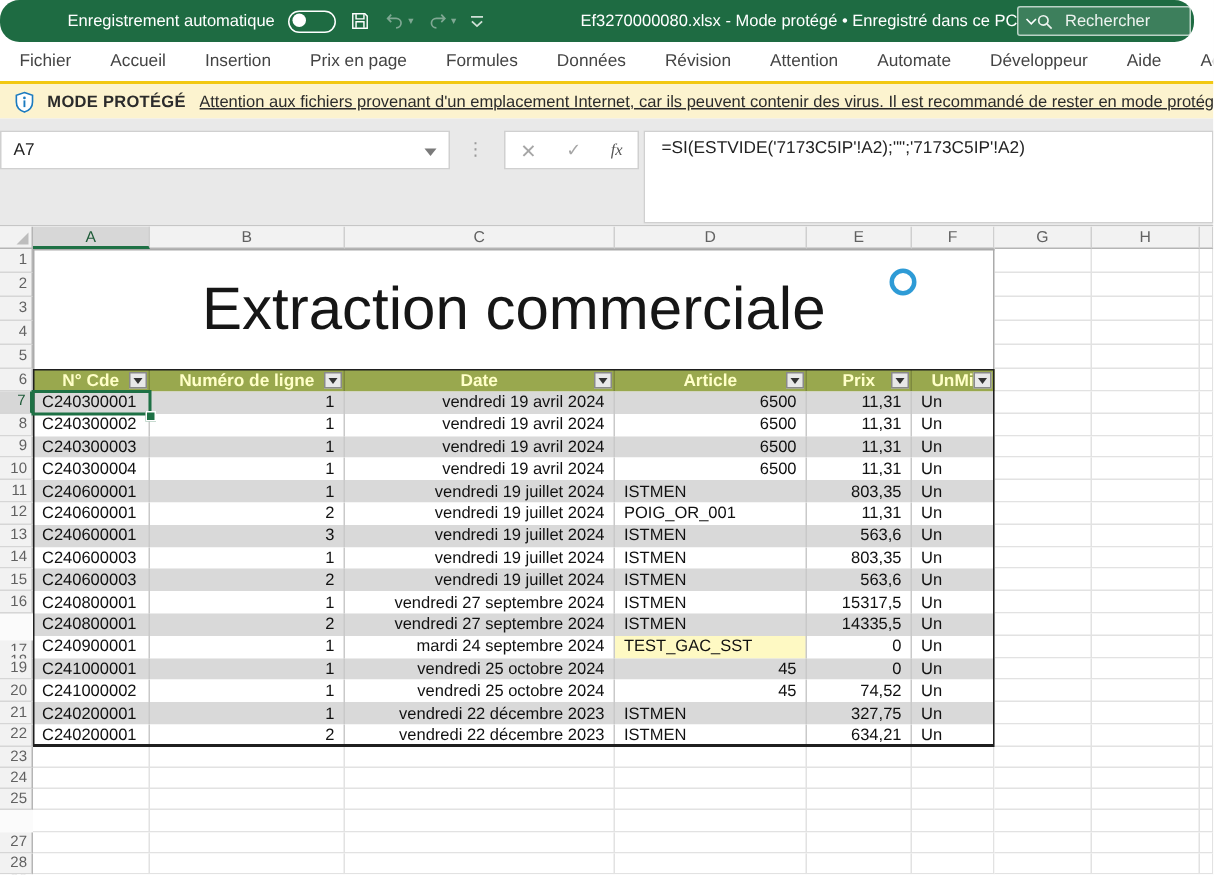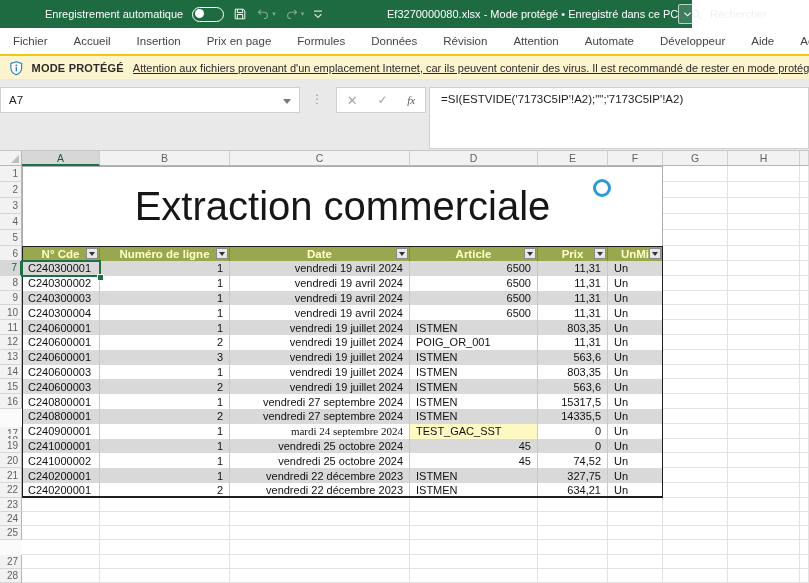--- a/index.html
+++ b/index.html
@@ -1,21 +1,21 @@
 <!DOCTYPE html>
 <html><head>
 <meta charset="utf-8">
 <style>
   html,body{margin:0;padding:0;background:#fff;}
   .app{position:relative;width:809px;height:583px;overflow:hidden;
        font-family:"Liberation Sans",sans-serif;background:#fff;}
 
   
-  .titlebar{position:absolute;left:0;top:0;width:692px;height:28px;background:#1E6B42;
-            color:#fff;font-size:11px;}
+  .titlebar{position:absolute;left:0;top:0;width:796px;height:28px;background:#1E6B42;
+            color:#fff;font-size:11px;border-radius:13px;}
   .qat{position:absolute;left:45px;top:0;height:28px;display:flex;align-items:center;gap:9px;}
   .autosave-label{white-space:nowrap;}
   .toggle{display:inline-block;width:30px;height:13px;border:1px solid #fff;border-radius:8px;position:relative;cursor:pointer;}
   .toggle .knob{position:absolute;left:2px;top:1.5px;width:9px;height:9px;border-radius:50%;background:#fff;}
   .qat-btn{display:flex;align-items:center;height:20px;color:#fff;}
   .qat-btn.disabled{color:#7FA893;}
   .mini-arrow{font-size:7px;margin-left:2px;color:#7FA893;}
   .doc-title{position:absolute;left:387px;top:0;height:28px;display:flex;align-items:center;gap:5px;
              white-space:nowrap;font-size:11px;color:#fff;}
   .search-box{position:absolute;left:678px;top:4px;width:116px;height:20px;border:1px solid rgba(255,255,255,.65);
@@ -416,21 +416,21 @@
       <div class="td r" style="left: 538px; top: 243.2px; width: 70px; height: 14.8px; background: rgb(255, 255, 255);">15317,5</div>
       <div class="td l" style="left: 608px; top: 243.2px; width: 55px; height: 14.8px; background: rgb(255, 255, 255);">Un</div>
       <div class="td l" style="left: 22px; top: 258px; width: 78px; height: 14.8px; background: rgb(217, 217, 217);">C240800001</div>
       <div class="td r" style="left: 100px; top: 258px; width: 130px; height: 14.8px; background: rgb(217, 217, 217);">2</div>
       <div class="td r" style="left: 230px; top: 258px; width: 180px; height: 14.8px; background: rgb(217, 217, 217);">vendredi 27 septembre 2024</div>
       <div class="td l" style="left: 410px; top: 258px; width: 128px; height: 14.8px; background: rgb(217, 217, 217);">ISTMEN</div>
       <div class="td r" style="left: 538px; top: 258px; width: 70px; height: 14.8px; background: rgb(217, 217, 217);">14335,5</div>
       <div class="td l" style="left: 608px; top: 258px; width: 55px; height: 14.8px; background: rgb(217, 217, 217);">Un</div>
       <div class="td l" style="left: 22px; top: 272.8px; width: 78px; height: 14.8px; background: rgb(255, 255, 255);">C240900001</div>
       <div class="td r" style="left: 100px; top: 272.8px; width: 130px; height: 14.8px; background: rgb(255, 255, 255);">1</div>
-      <div class="td r" style="left: 230px; top: 272.8px; width: 180px; height: 14.8px; background: rgb(255, 255, 255); font-family: Liberation Serif, serif;">mardi 24 septembre 2024</div>
+      <div class="td r" style="left: 230px; top: 272.8px; width: 180px; height: 14.8px; background: rgb(255, 255, 255);">mardi 24 septembre 2024</div>
       <div class="td l" style="left: 410px; top: 272.8px; width: 128px; height: 14.8px; background: #fef9c3;">TEST_GAC_SST</div>
       <div class="td r" style="left: 538px; top: 272.8px; width: 70px; height: 14.8px; background: rgb(255, 255, 255);">0</div>
       <div class="td l" style="left: 608px; top: 272.8px; width: 55px; height: 14.8px; background: rgb(255, 255, 255);">Un</div>
       <div class="td l" style="left: 22px; top: 287.6px; width: 78px; height: 14.8px; background: rgb(217, 217, 217);">C241000001</div>
       <div class="td r" style="left: 100px; top: 287.6px; width: 130px; height: 14.8px; background: rgb(217, 217, 217);">1</div>
       <div class="td r" style="left: 230px; top: 287.6px; width: 180px; height: 14.8px; background: rgb(217, 217, 217);">vendredi 25 octobre 2024</div>
       <div class="td r" style="left: 410px; top: 287.6px; width: 128px; height: 14.8px; background: rgb(217, 217, 217);">45</div>
       <div class="td r" style="left: 538px; top: 287.6px; width: 70px; height: 14.8px; background: rgb(217, 217, 217);">0</div>
       <div class="td l" style="left: 608px; top: 287.6px; width: 55px; height: 14.8px; background: rgb(217, 217, 217);">Un</div>
       <div class="td l" style="left: 22px; top: 302.4px; width: 78px; height: 14.8px; background: rgb(255, 255, 255);">C241000002</div>

